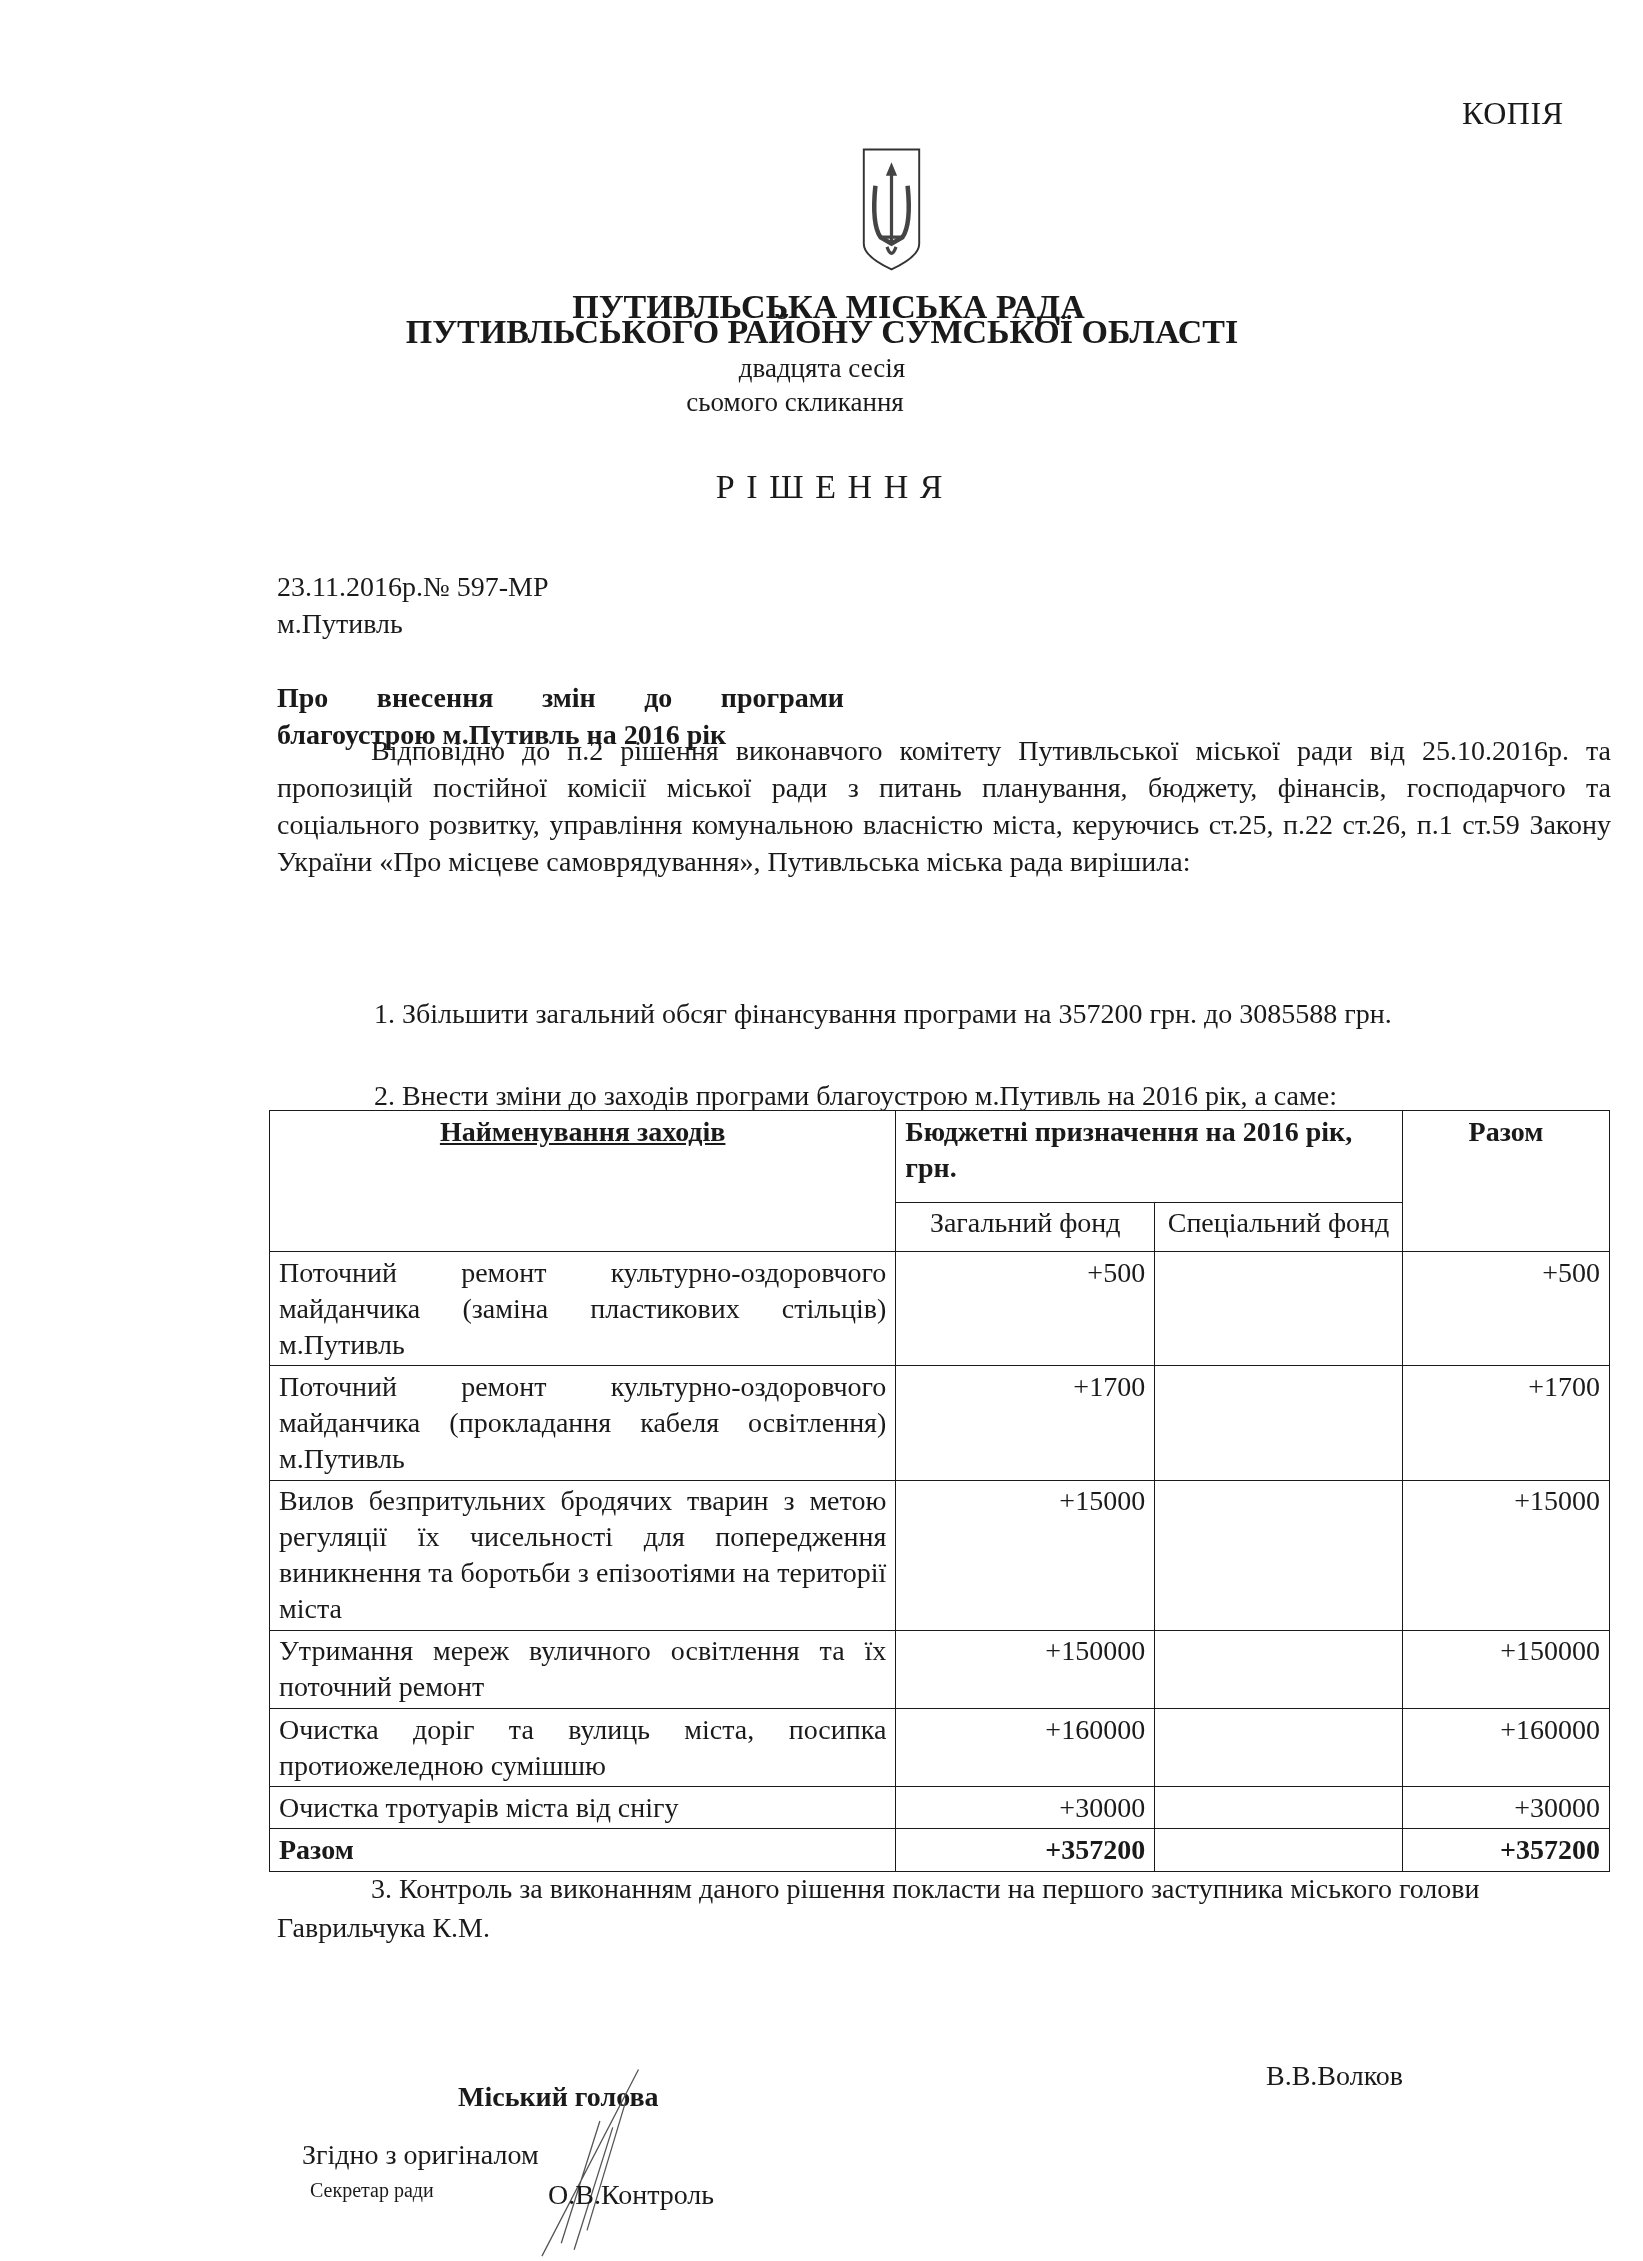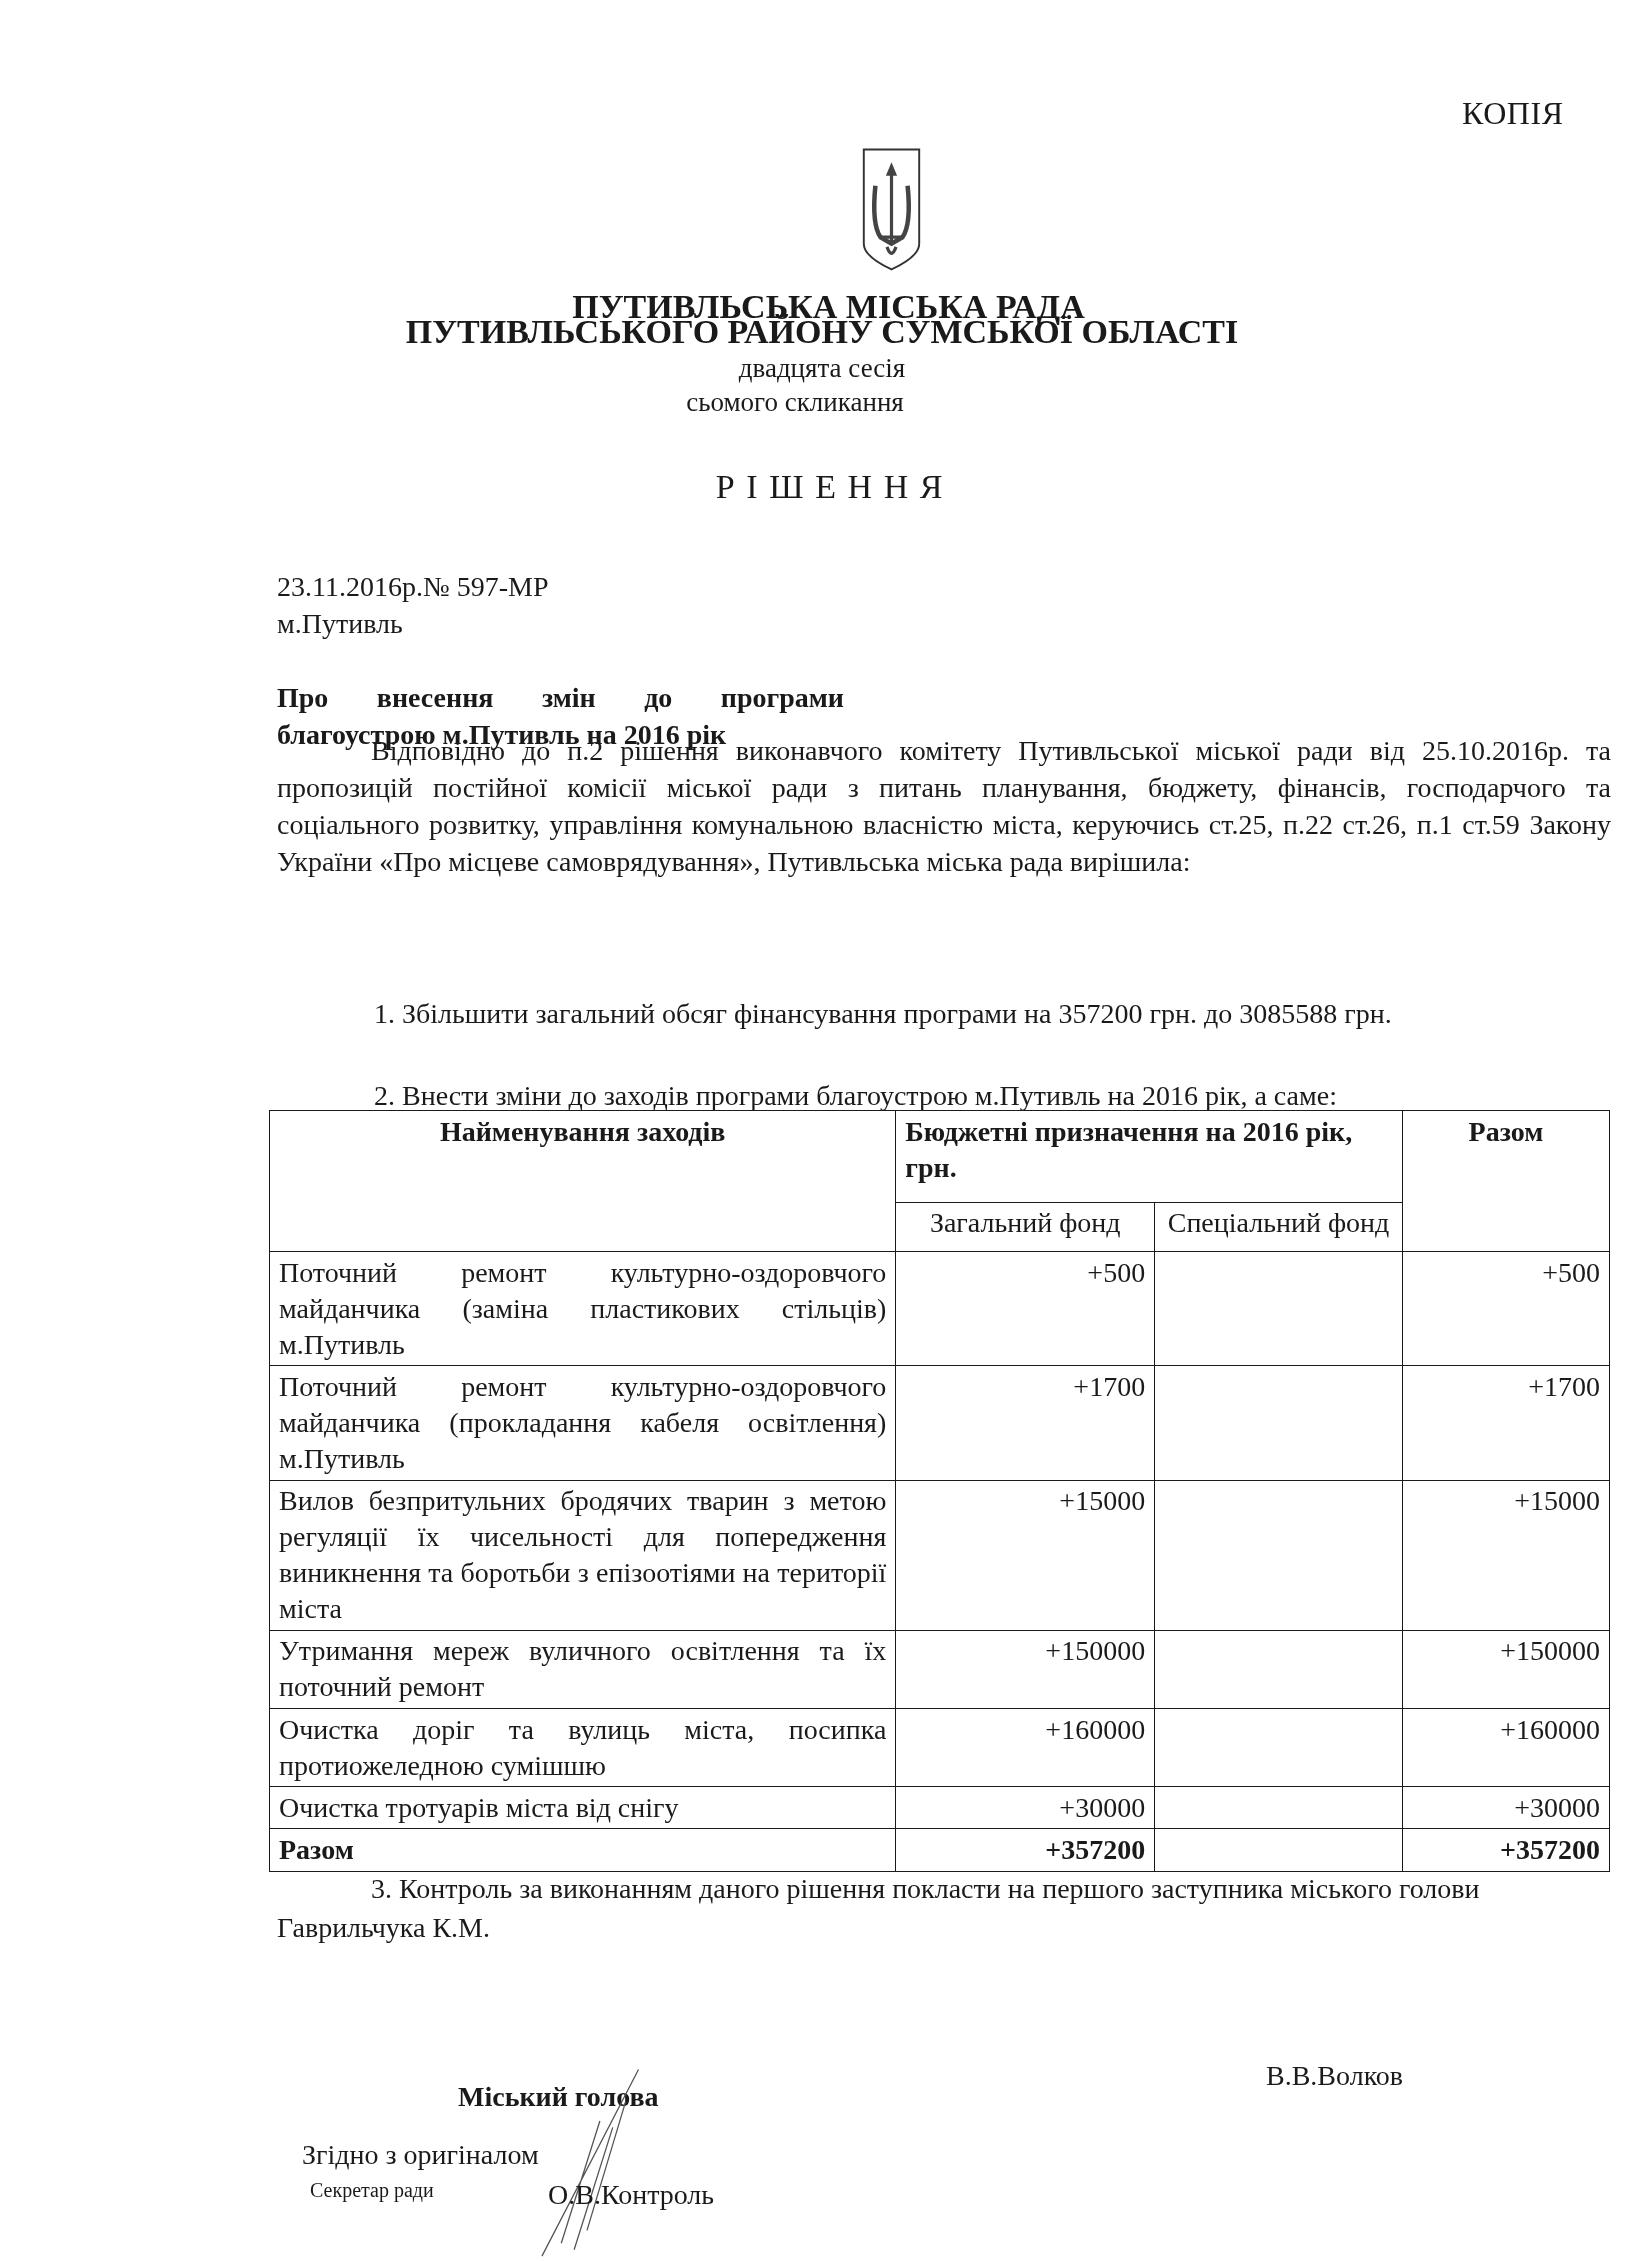--- a/index.html
+++ b/index.html
@@ -78,21 +78,21 @@
 </div>
 
 <div class="abs preamble">Відповідно до п.2 рішення виконавчого комітету Путивльської міської ради від 25.10.2016р. та пропозицій постійної комісії міської ради з питань планування, бюджету, фінансів, господарчого та соціального розвитку, управління комунальною власністю міста, керуючись ст.25, п.22 ст.26, п.1 ст.59 Закону України «Про місцеве самоврядування», Путивльська міська рада вирішила:</div>
 
 <div class="abs item1">1. Збільшити загальний обсяг фінансування програми на 357200 грн. до 3085588 грн.</div>
 <div class="abs item2">2. Внести зміни до заходів програми благоустрою м.Путивль на  2016 рік, а саме:</div>
 
 <table class="budget">
   <tbody>
       <tr>
-    <th class="c-name" rowspan="2" style="height:135px;">Найменування заходів</th>
+    <th class="c-name" rowspan="2" style="height:135px;text-decoration:underline;">Найменування заходів</th>
     <th colspan="2" style="text-align:left;">Бюджетні призначення на 2016 рік,  грн.</th>
     <th class="c-tot" rowspan="2">Разом</th>
   </tr>
   <tr>
     <th class="c-gen hdr-sub">Загальний фонд</th>
     <th class="c-spec hdr-sub">Спеціальний фонд</th>
   </tr>
   <tr>
     <td class="name">Поточний ремонт культурно-оздоровчого майданчика (заміна пластикових стільців) м.Путивль</td>
     <td class="num">+500</td>

